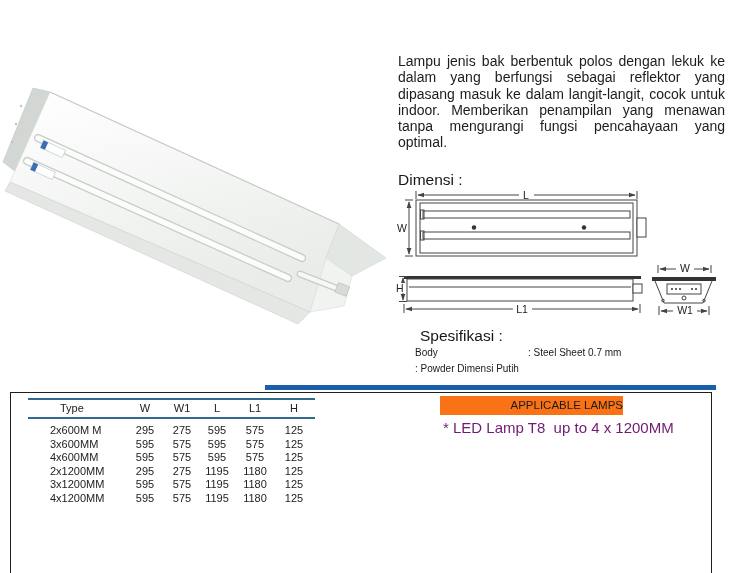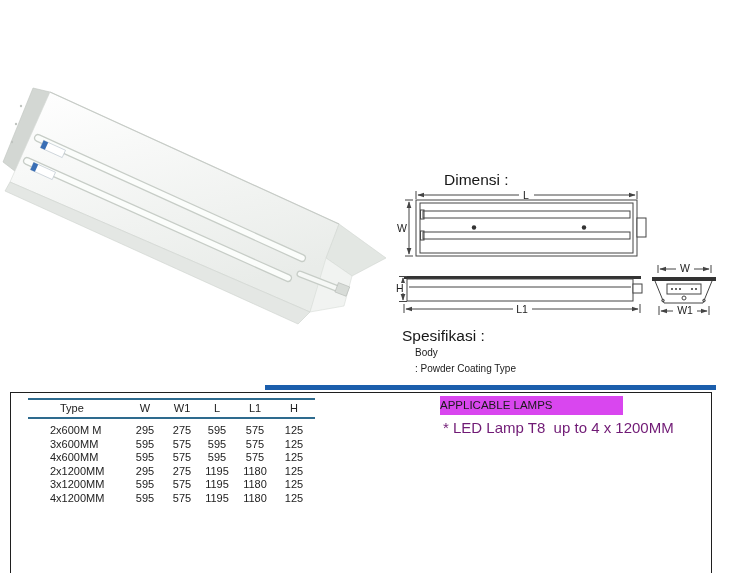--- a/index.html
+++ b/index.html
@@ -14,22 +14,22 @@
     position:absolute; left:398px; top:10px;
     font-size:28px; font-weight:bold; letter-spacing:0.5px; color:#111;
   }
   .description {
     position:absolute; left:398px; top:53px; width:327px;
     font-size:14px; line-height:16.3px; text-align:justify; color:#1c1c1c;
   }
   .section-heading {
     position:absolute; font-size:15.5px; color:#161616;
   }
-  #dimensi-heading { left:398px; top:171px;margin-left:46px; }
-  #spesifikasi-heading { left:402px; top:327px; }
+  #dimensi-heading { left:398px; top:171px; }
+  #spesifikasi-heading { left:420px; top:327px; }
   #dim-svg { position:absolute; left:396px; top:190px; }
   #photo-svg { position:absolute; left:0px; top:62px; }
   .spec-rows { position:absolute; left:415px; top:345px; font-size:10px; line-height:16px; }
   .spec-row { display:flex; }
   .spec-label { width:113px; }
   
   .blue-divider {
     position:absolute; left:265px; top:385px; width:451px; height:5px;
     background:#1b5eac;
   }
@@ -48,21 +48,21 @@
   .tcell.c2 { width:30px; text-align:center; }
   .tcell.c3 { width:40px; text-align:center; }
   .tcell.c4 { width:36px; text-align:center; }
   .tcell.c5 { width:42px; text-align:center; }
   #table-header { position:absolute; left:17px; top:8px; width:287px; }
   #table-header .tcell { line-height:14px; }
   #table-header .tcell.c0 { padding-left:32px; }
   #table-rows { position:absolute; left:17px; top:31px; width:287px; }
   .lamps-header {
     position:absolute; left:429px; top:3px; width:183px; height:19px;
-    background:#d946ef; text-align:left; font-size:11.5px; line-height:19px;
+    background:#f97316; text-align:right; font-size:11.5px; line-height:19px;
     color:#1a1a1a;
   }
   .lamps-item {
     position:absolute; left:432px; top:26px; font-size:15px; color:#701a75;
     white-space:pre;
   }
   
   svg text { font-family:"Liberation Sans", sans-serif; }
 </style>
 </head>
@@ -105,20 +105,21 @@
     <polygon points="339,162 386,196 352,214 326,196" fill="#e3e7e3" stroke="#d0d5d0" stroke-width="0.6"></polygon>
     <polygon points="326,196 352,214 344,244 310,250" fill="#f1f3f1" stroke="#d6dbd6" stroke-width="0.6"></polygon>
 
     <line x1="300" y1="212" x2="341" y2="228" stroke="#c7cdc7" stroke-width="7" stroke-linecap="round"></line>
     <line x1="300" y1="212" x2="341" y2="228" stroke="#f6f8f6" stroke-width="4.5" stroke-linecap="round"></line>
     <g transform="rotate(21 341 228)">
       <rect x="336" y="222" width="12" height="10" fill="#d8dcd8" stroke="#b5bab5" stroke-width="0.6"></rect>
     </g>
   </svg>
 
+  <div class="description">Lampu jenis bak berbentuk polos dengan lekuk ke dalam yang berfungsi sebagai reflektor yang dipasang masuk ke dalam langit-langit, cocok untuk indoor. Memberikan penampilan yang menawan tanpa mengurangi fungsi pencahayaan yang optimal.</div>
 
   <div class="section-heading" id="dimensi-heading">Dimensi :</div>
 
   <svg id="dim-svg" width="333" height="140" viewBox="0 0 333 140">
     <defs>
       <marker id="ah" viewBox="0 0 10 10" refX="9" refY="5" markerWidth="7" markerHeight="7" orient="auto-start-reverse">
         <path d="M0,1.5 L10,5 L0,8.5 z" fill="#444"></path>
       </marker>
     </defs>
     <g stroke="#444" stroke-width="1" fill="none">
@@ -191,23 +192,24 @@
       <rect x="277" y="115" width="24" height="11" fill="#fff" stroke="none"></rect>
     </g>
     <text x="289" y="82" font-size="10.5" fill="#222" text-anchor="middle">W</text>
     <text x="289" y="124" font-size="10.5" fill="#222" text-anchor="middle">W1</text>
   </svg>
 
   <div class="section-heading" id="spesifikasi-heading">Spesifikasi :</div>
   <div class="spec-rows">
     <div class="spec-row">
       <span class="spec-label">Body</span>
+      <span class="spec-value">: Steel Sheet 0.7 mm</span>
     </div>
     <div class="spec-row">
-      <span class="spec-value">: Powder Coating Type</span>
+      <span class="spec-value">: Powder Dimensi Putih</span>
     </div>
   </div>
 
   <div class="blue-divider"></div>
 
   <div class="main-box">
     <div class="rule" id="rule-top"></div>
     <div class="trow" id="table-header">
       <span class="tcell c0">Type</span>
       <span class="tcell c1">W</span>

